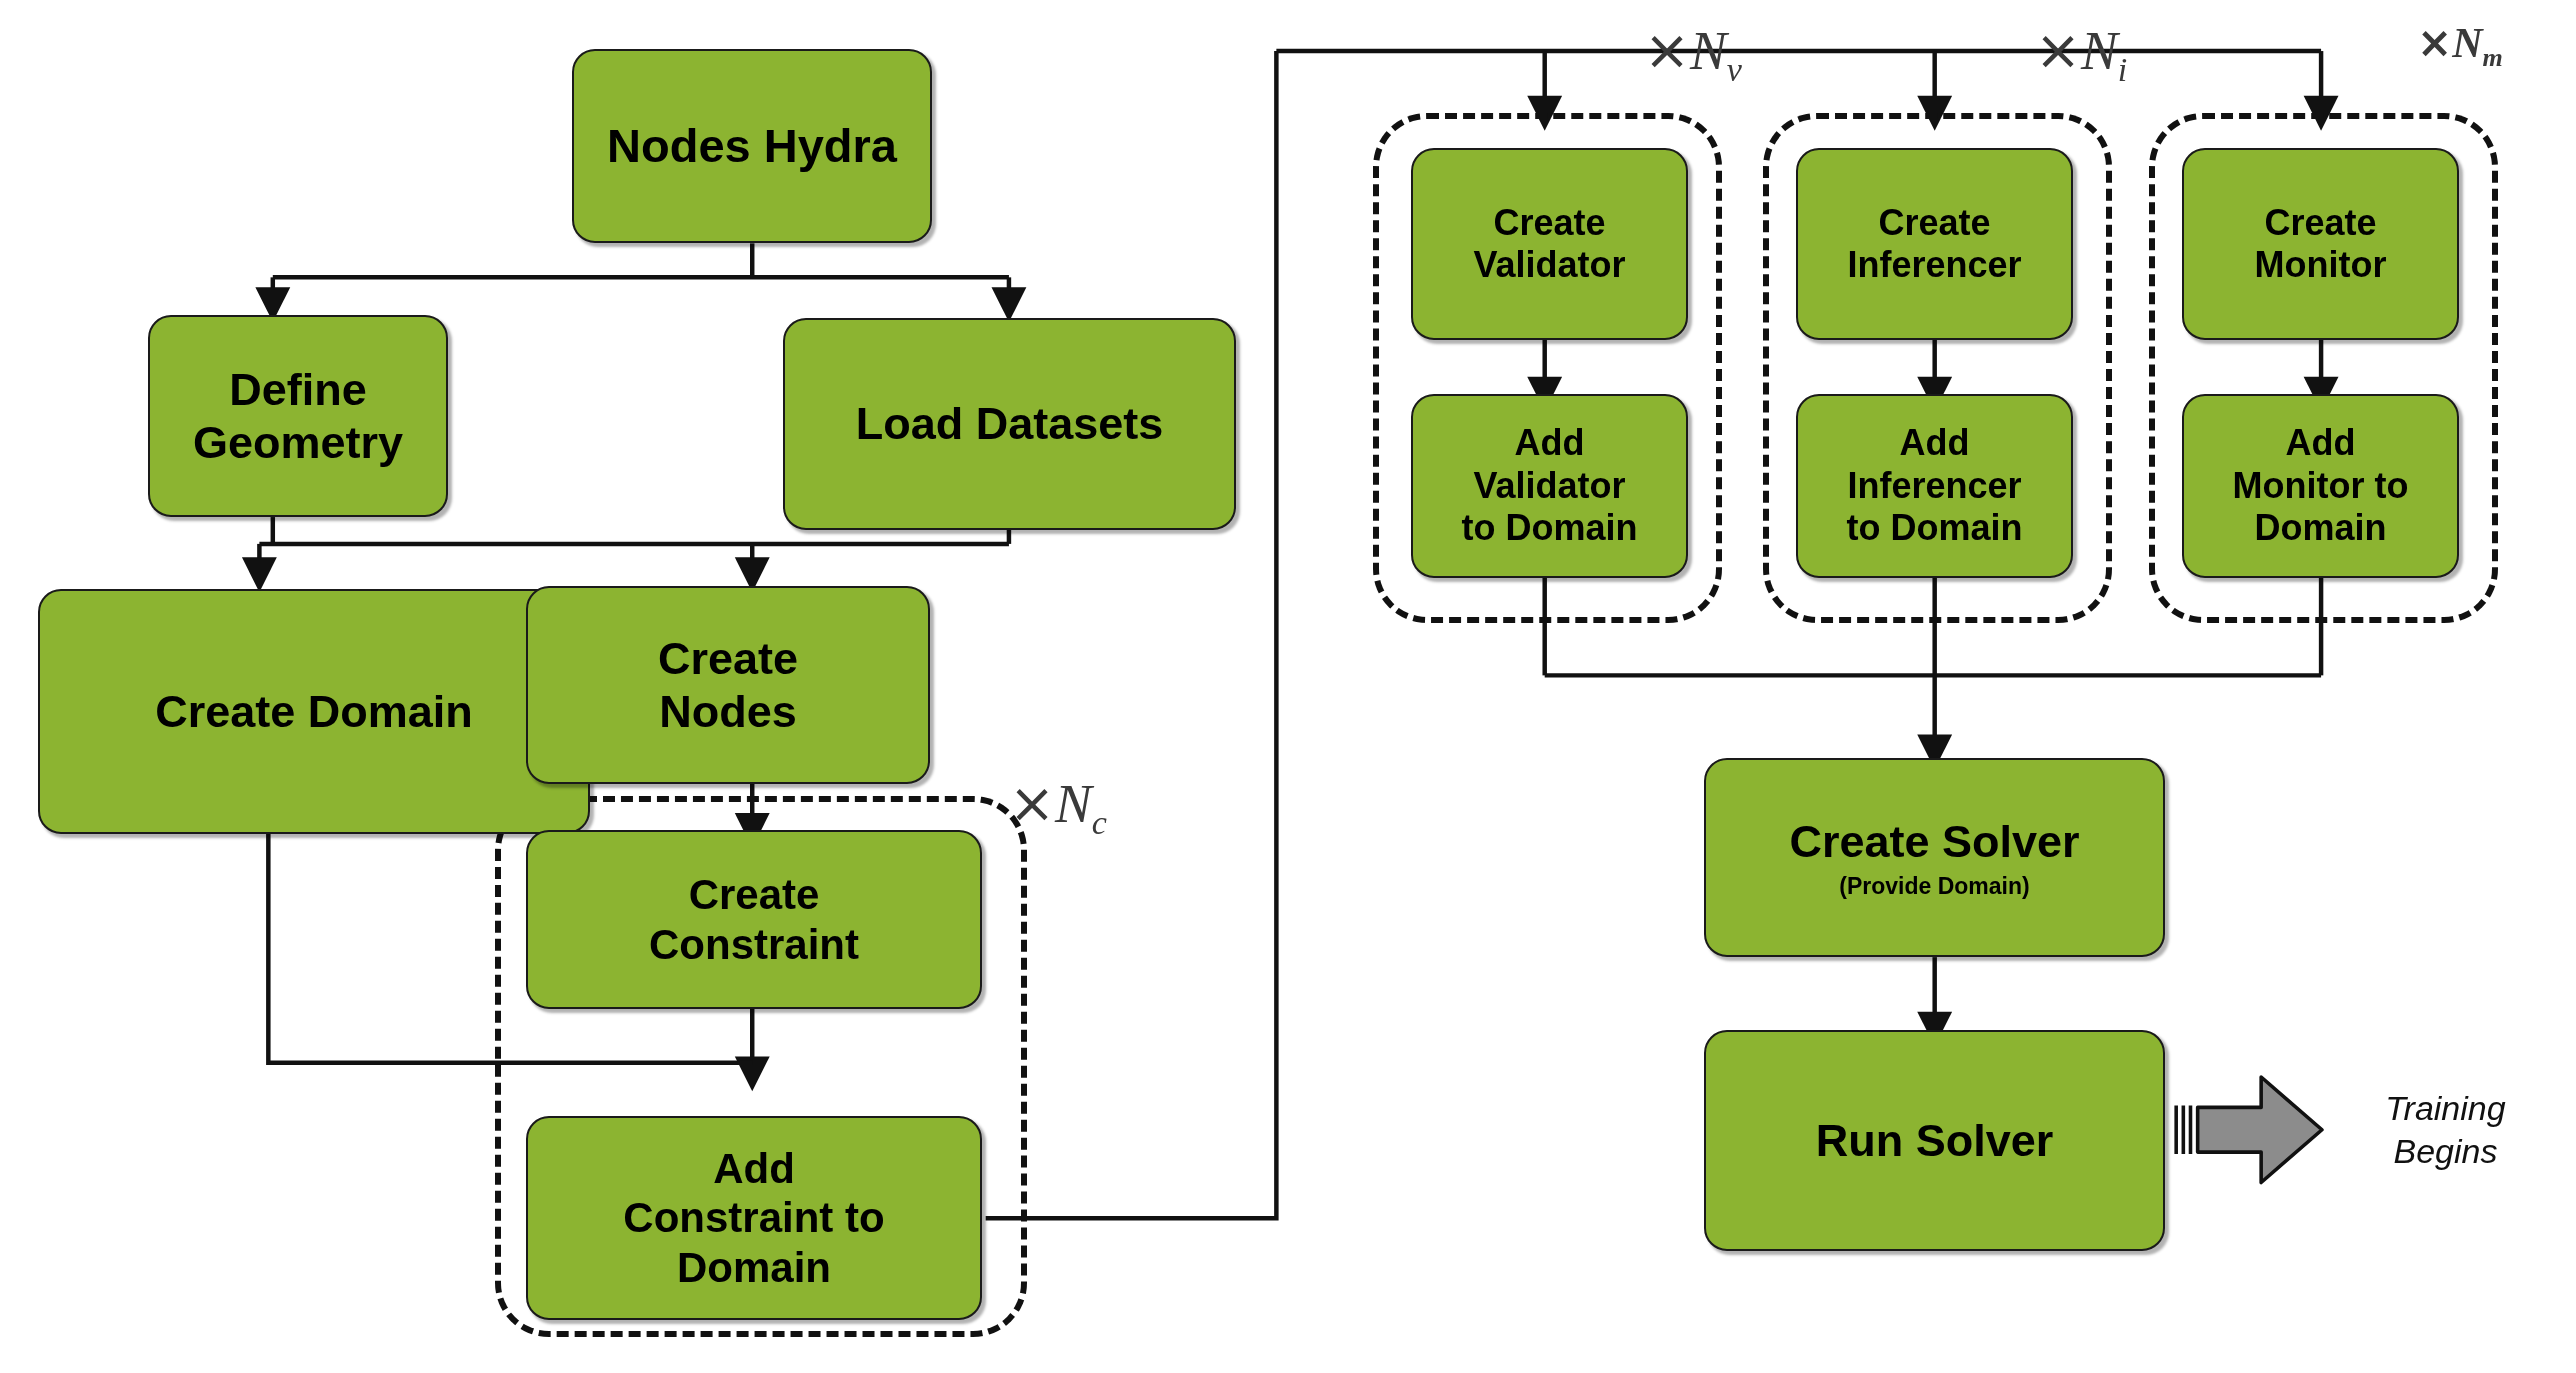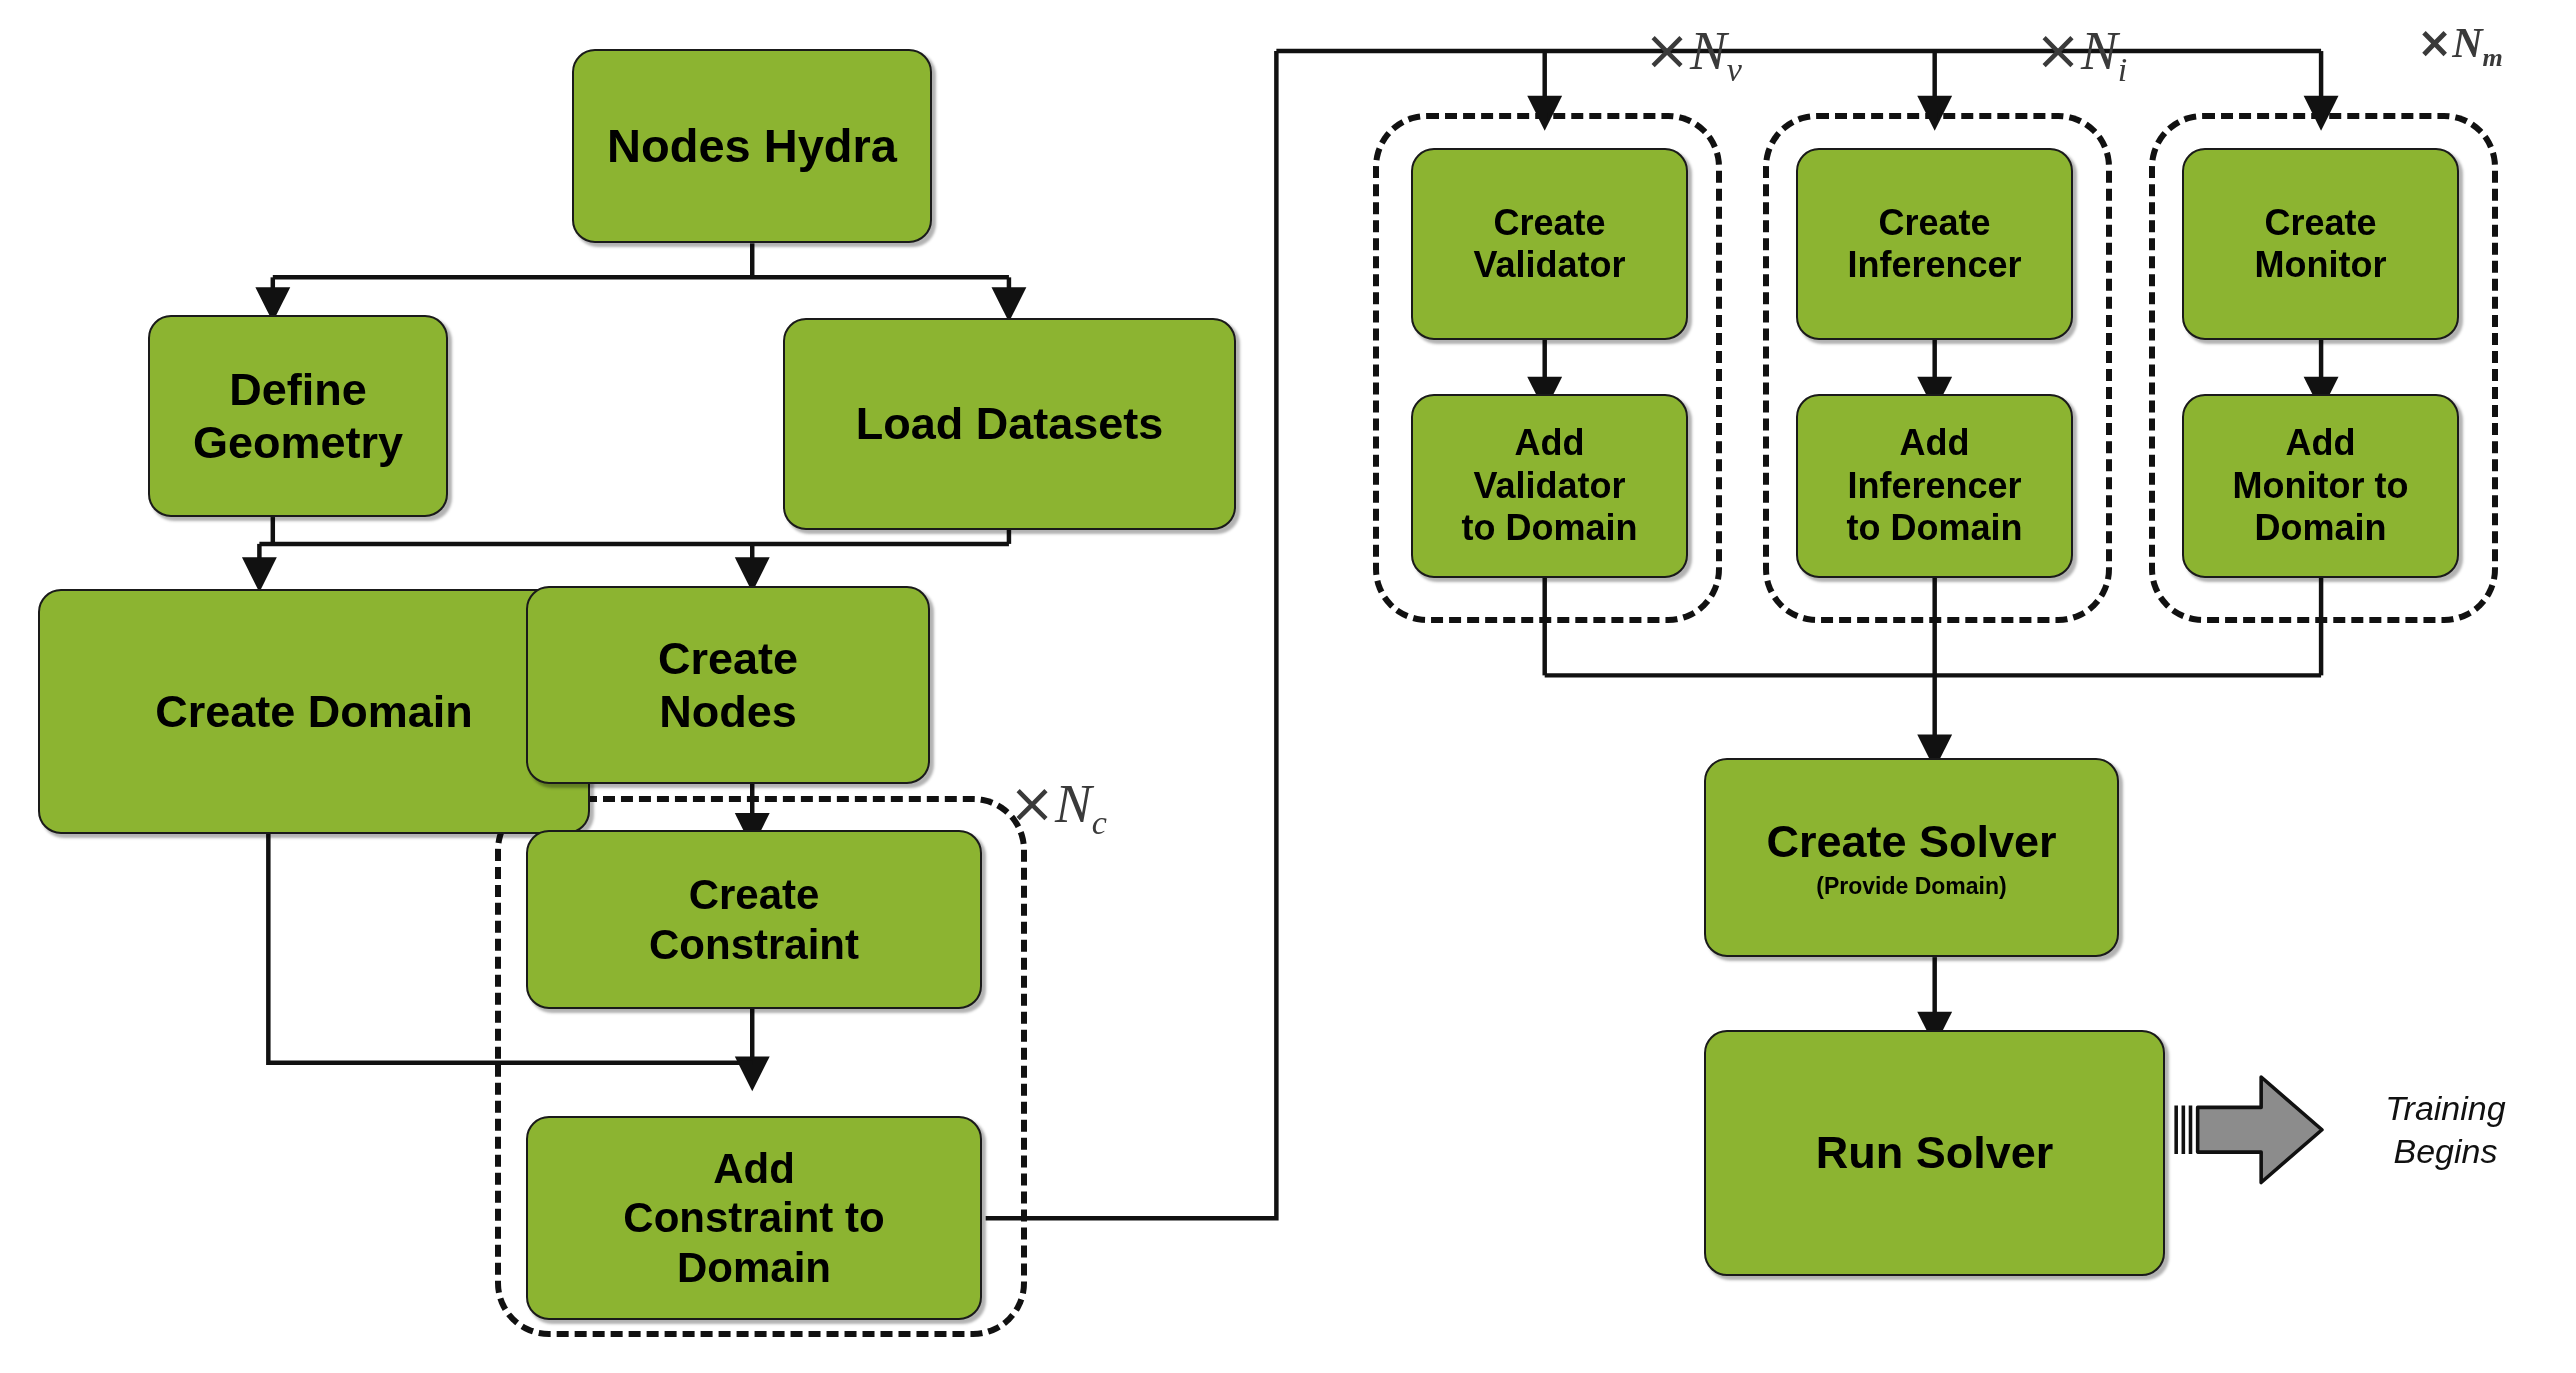--- a/index.html
+++ b/index.html
@@ -211,24 +211,24 @@
   <span class="lbl">Create
 Monitor</span>
 </div>
 
 <div class="node" style="left:2182px; top:394px; width:277px; height:184px; font-size:36px; white-space:pre-line;">
   <span class="lbl">Add
 Monitor to
 Domain</span>
 </div>
 
-<div class="node" style="left:1704px; top:758px; width:415px; height:199px; font-size:45px;">
+<div class="node" style="left:1704px; top:758px; width:461px; height:199px; font-size:45px;">
   <span class="lbl">Create Solver</span>
   <span class="sub">(Provide Domain)</span>
 </div>
 
-<div class="node" style="left:1704px; top:1030px; width:461px; height:246px; font-size:45px;">
+<div class="node" style="left:1704px; top:1030px; width:461px; height:221px; font-size:45px;">
   <span class="lbl">Run Solver</span>
 </div>
 
 <div class="out-label" style="left:2338px; top:1087px; width:215px;">Training
 Begins</div>
 
 
 </body></html>

